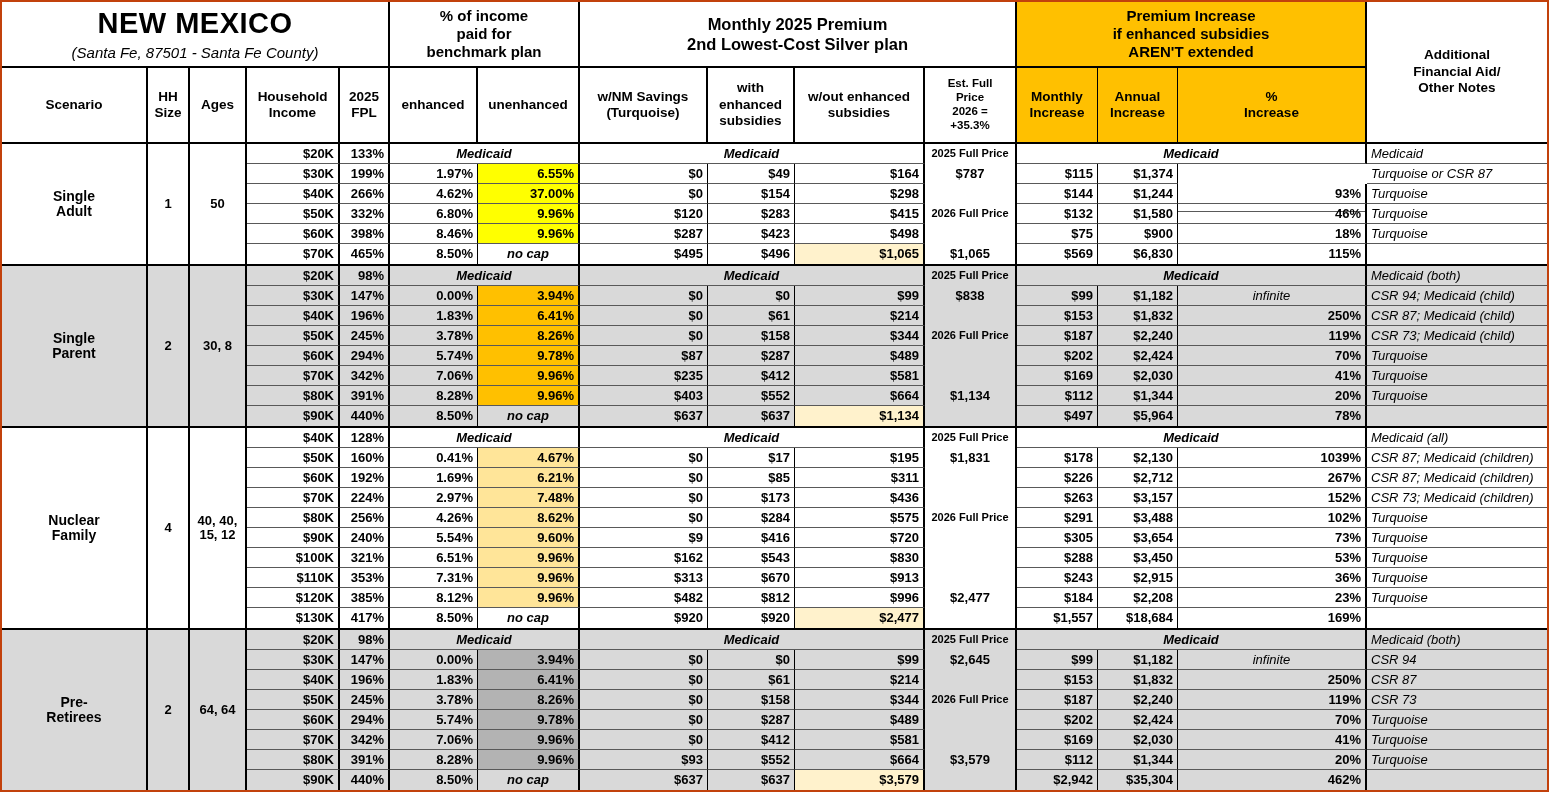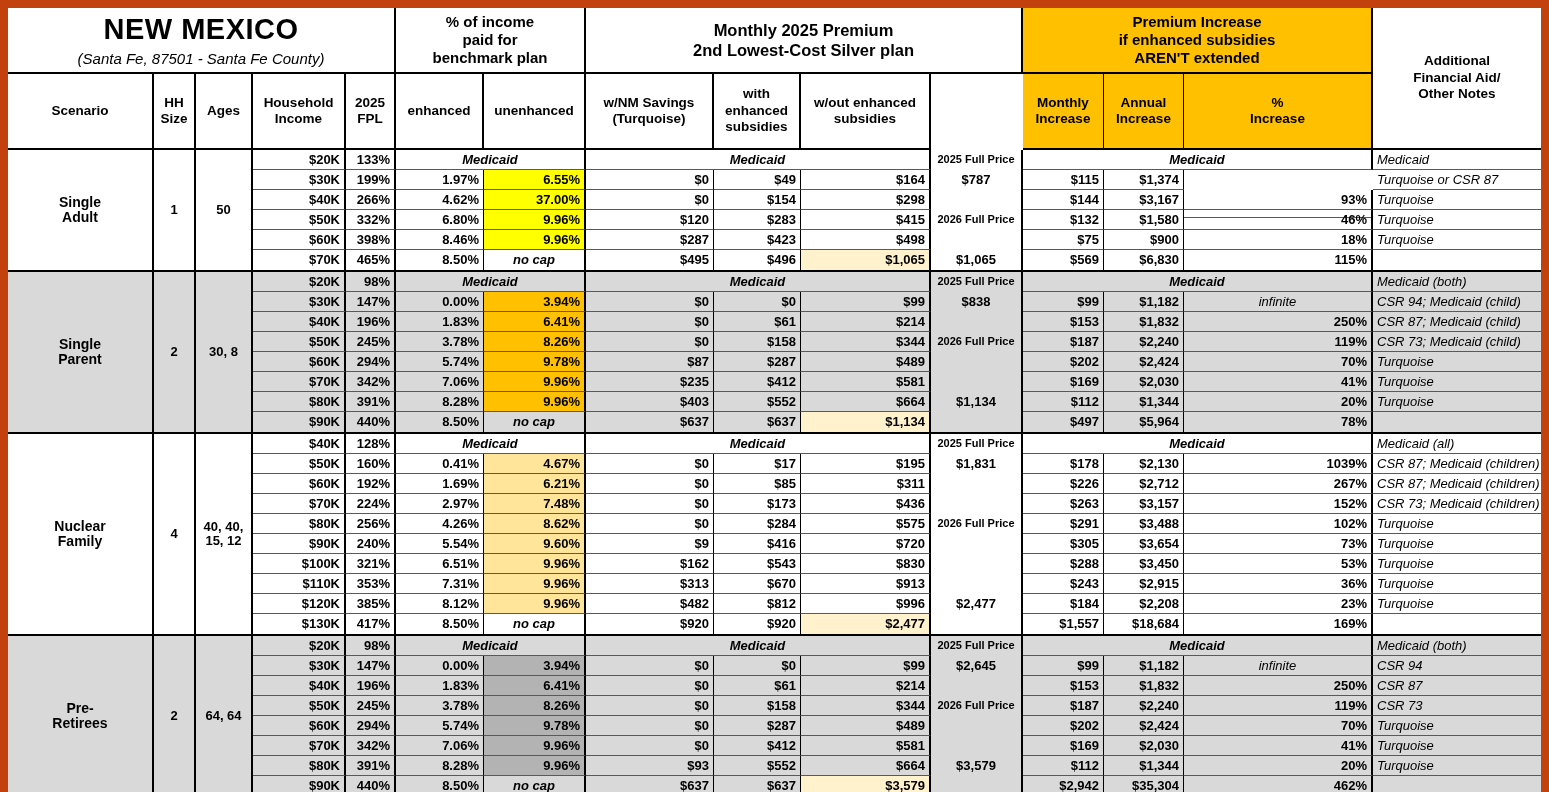--- a/index.html
+++ b/index.html
@@ -1,16 +1,16 @@
 <!DOCTYPE html>
 <html style="--accent: #FFC000; --shade: #D9D9D9;"><head>
 <meta charset="utf-8">
 <style>
   html,body{margin:0;padding:0;background:#fff;font-family:"Liberation Sans",sans-serif;}
-  .table{width:1549px;height:792px;border:8px solid #c2410c;box-sizing:border-box;background:#fff;}
+  .table{width:1549px;height:792px;border:2px solid #c2410c;box-sizing:border-box;background:#fff;}
   .grid{display:grid;grid-template-columns:146px 42px 57px 93px 50px 88px 102px 128px 87px 130px 92px 81px 80px 189px auto;}
   
   .hdr{grid-template-rows:66px 76px;}
   .hc{box-sizing:border-box;display:flex;flex-direction:column;align-items:center;justify-content:center;
       border-right:2px solid #000;border-bottom:2px solid #000;font-weight:700;text-align:center;
       line-height:1.22;font-size:13.5px;white-space:pre-line;}
   .hc.b1{border-right-width:1px;}
   .hc.last{border-right:none;}
   .grp{font-size:15px;}
   .grp.big{font-size:16.5px;}
@@ -71,20 +71,24 @@
 FPL</div>
     <div class="hc" style="grid-column:6;grid-row:2">enhanced</div>
     <div class="hc" style="grid-column:7;grid-row:2">unenhanced</div>
     <div class="hc" style="grid-column:8;grid-row:2">w/NM Savings
 (Turquoise)</div>
     <div class="hc" style="grid-column:9;grid-row:2">with
 enhanced
 subsidies</div>
     <div class="hc" style="grid-column:10;grid-row:2">w/out enhanced
 subsidies</div>
+    <div class="hc sm" style="grid-column:11;grid-row:2">Est. Full
+Price
+2026 =
++35.3%</div>
     <div class="hc org b1" style="grid-column:12;grid-row:2">Monthly
 Increase</div>
     <div class="hc org b1" style="grid-column:13;grid-row:2">Annual
 Increase</div>
     <div class="hc org" style="grid-column:14;grid-row:2">%
 Increase</div>
   </div>
   <div id="tbody">
       <div class="grid blk" style="grid-template-rows: repeat(6, 20px);">
         <div class="c ctr pre b2 nbb scen" style="grid-area: 1 / 1 / 7;">Single
@@ -115,21 +119,21 @@
         <div class="c b2" style="grid-area: 2 / 14; margin-top: 47px;">232%</div>
         <div class="c note lft bre" style="grid-area: 2 / 15;">Turquoise or CSR 87</div>
         <div class="c b2" style="grid-area: 3 / 4;">$40K</div>
         <div class="c b2" style="grid-area: 3 / 5;">266%</div>
         <div class="c" style="grid-area: 3 / 6;">4.62%</div>
         <div class="c b2" style="grid-area: 3 / 7; background: rgb(255, 255, 0);">37.00%</div>
         <div class="c" style="grid-area: 3 / 8;">$0</div>
         <div class="c" style="grid-area: 3 / 9;">$154</div>
         <div class="c b2" style="grid-area: 3 / 10;">$298</div>
         <div class="c" style="grid-area: 3 / 12;">$144</div>
-        <div class="c" style="grid-area: 3 / 13;">$3,167</div>
+        <div class="c" style="grid-area: 3 / 13;">$1,244</div>
         <div class="c b2" style="grid-area: 3 / 14;">93%</div>
         <div class="c note lft bre" style="grid-area: 3 / 15;">Turquoise</div>
         <div class="c b2" style="grid-area: 4 / 4;">$50K</div>
         <div class="c b2" style="grid-area: 4 / 5;">332%</div>
         <div class="c" style="grid-area: 4 / 6;">6.80%</div>
         <div class="c b2" style="grid-area: 4 / 7; background: rgb(255, 255, 0);">9.96%</div>
         <div class="c" style="grid-area: 4 / 8;">$120</div>
         <div class="c" style="grid-area: 4 / 9;">$283</div>
         <div class="c b2" style="grid-area: 4 / 10;">$415</div>
         <div class="c" style="grid-area: 4 / 12;">$132</div>

